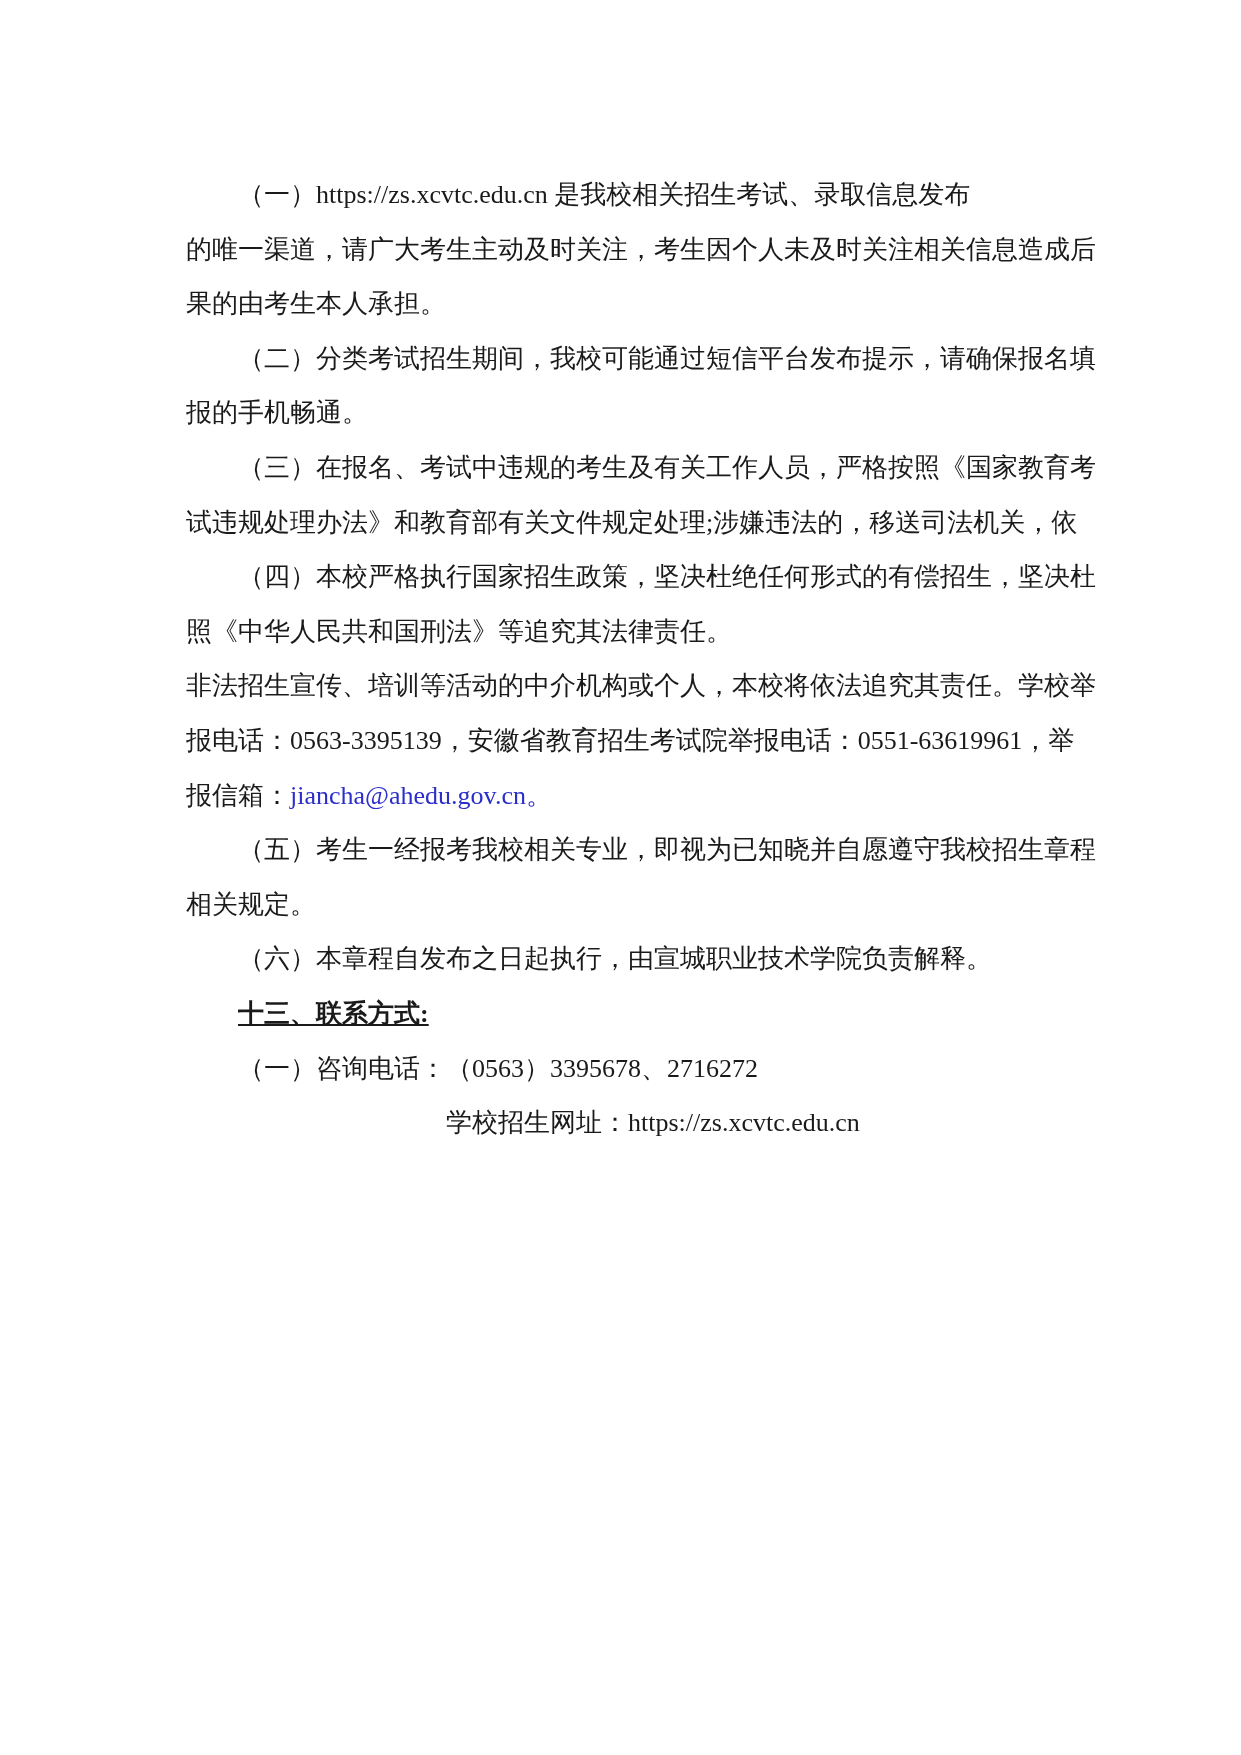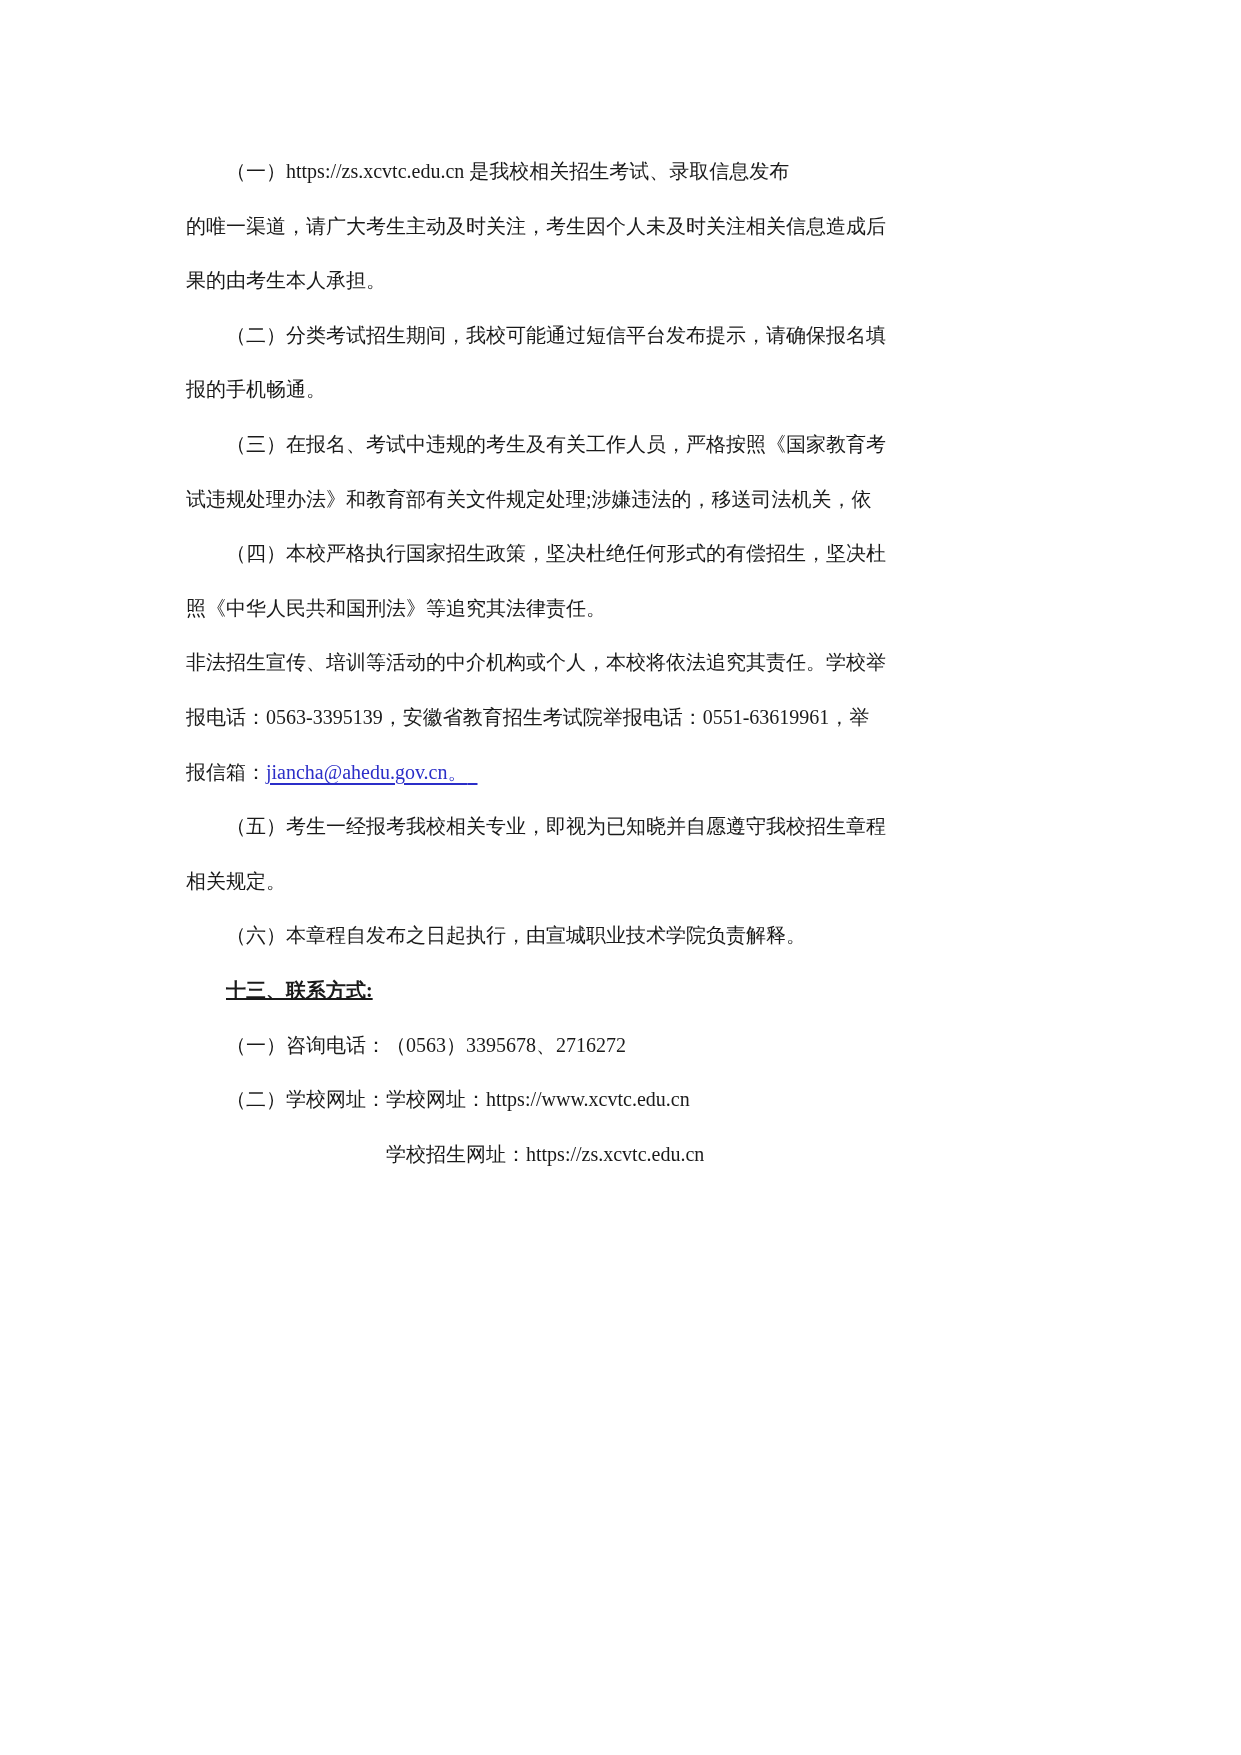--- a/index.html
+++ b/index.html
@@ -11,44 +11,43 @@
     position: relative;
     width: 1241px;
     height: 1755px;
     background: #ffffff;
     overflow: hidden;
     font-family: "Liberation Serif", "DejaVu Serif", serif;
   }
   .doc {
     position: absolute;
     left: 186px;
-    top: 144px;
+    top: 168px;
     width: 872px;
-    font-size: 20px;
+    font-size: 26px;
     color: #1a1a1a;
   }
   .line {
     height: 54.6px;
     line-height: 54.6px;
     white-space: nowrap;
     text-align: left;
   }
   .indent {
     text-indent: 2em;
   }
   .hang {
     padding-left: 10em;
   }
   .heading {
     font-weight: bold;
     text-decoration: underline;
   }
   .email-link {
     color: #2b2ec8;
-    text-decoration: underline;
     text-decoration-thickness: 1.5px;
     text-underline-offset: 4px;
     cursor: pointer;
   }
   .email-link::after {
     content: "\00a0\00a0";
   }
 </style>
 </head>
 <body>
@@ -73,17 +72,16 @@
     <div class="line"><span>报信箱：</span><a class="email-link">jiancha@ahedu.gov.cn。</a></div>
 
     <div class="line indent">（五）考生一经报考我校相关专业，即视为已知晓并自愿遵守我校招生章程</div>
     <div class="line">相关规定。</div>
 
     <div class="line indent">（六）本章程自发布之日起执行，由宣城职业技术学院负责解释。</div>
 
     <div class="line indent heading">十三、联系方式:</div>
 
     <div class="line indent">（一）咨询电话：（0563）3395678、2716272</div>
-    <div class="line indent">（二）学校网址：学校网址：https://www.xcvtc.edu.cn</div>
     <div class="line hang">学校招生网址：https://zs.xcvtc.edu.cn</div>
 
   </div>
 </div>
 
 </body></html>

